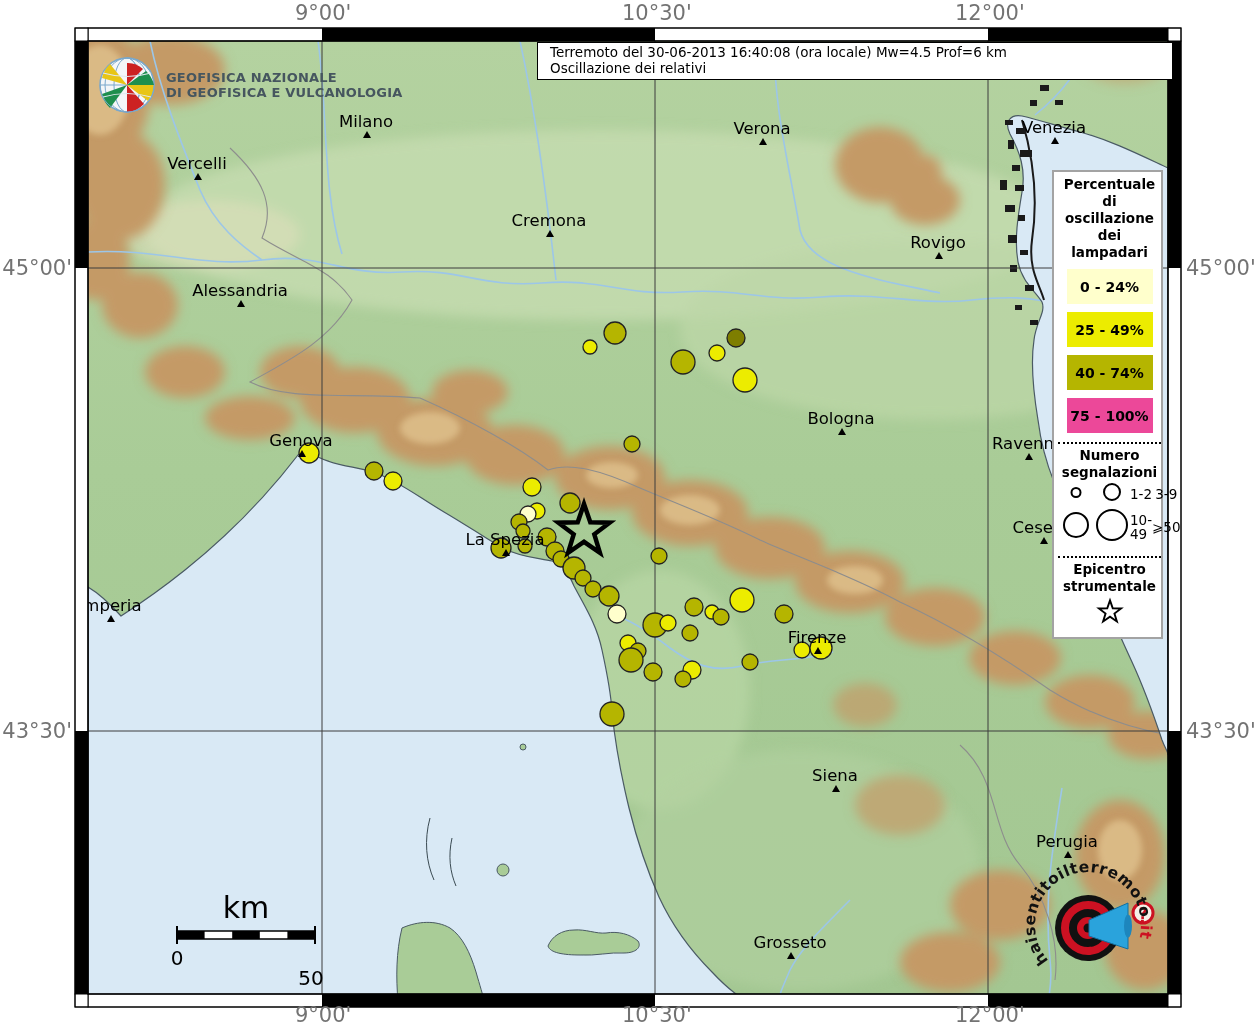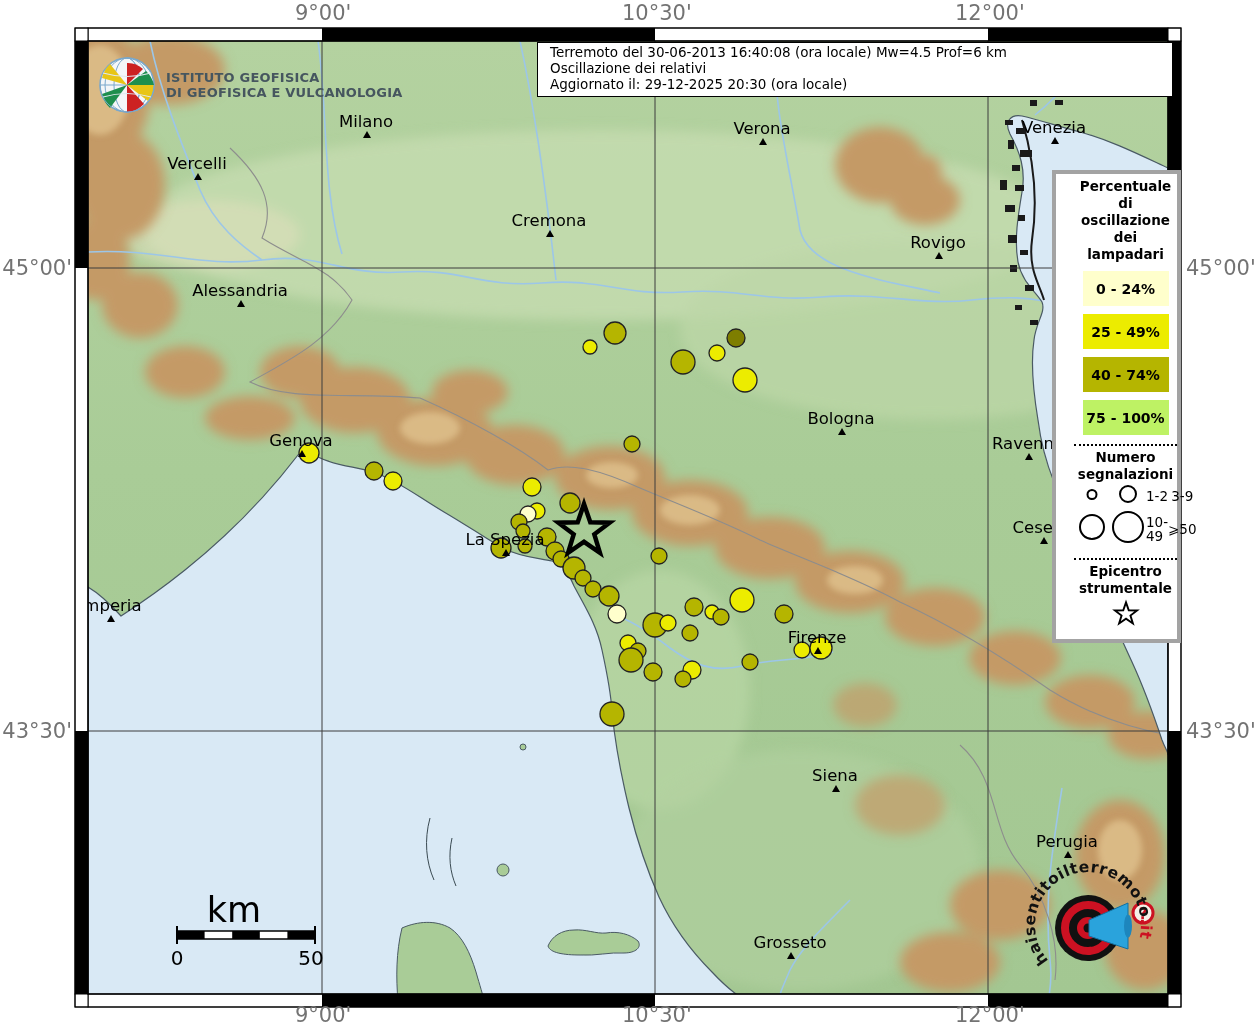--- a/index.html
+++ b/index.html
@@ -10,32 +10,32 @@
   .axis-top{top:1px;}
   .axis-bottom{top:1003px;}
   .axis-left{left:2px;width:70px;text-align:right;}
   .axis-right{left:1186px;}
   #info-box{position:absolute;left:537px;top:42px;width:617px;z-index:6;
     background:#fff;border:1.6px solid #000;padding:1px 5px 3px 12px;
     font-size:13.5px;line-height:16.2px;color:#000;}
   #ingv-logo{position:absolute;left:98px;top:56px;z-index:5;display:flex;align-items:center;gap:10px;}
   #ingv-text{font-size:13px;font-weight:bold;color:#46565f;line-height:15px;letter-spacing:.2px;}
   #legend{position:absolute;left:1052px;top:170px;width:103px;z-index:6;
-    background:#fff;border:4px solid #a3a3a3;padding:4px 0 6px 18px;color:#000;}
+    background:#fff;border:2px solid #a3a3a3;padding:4px 0 6px 4px;color:#000;}
   .legend-title{font-weight:bold;font-size:13.5px;line-height:17px;text-align:center;white-space:pre-line;}
   .swatch{width:86px;height:35px;margin:8px auto 0 auto;display:flex;align-items:center;justify-content:center;
     font-weight:bold;font-size:14px;}
   .divider{border-top:2px dotted #000;margin:9px 0 3px 0;height:0;}
   #legend-counts{display:grid;grid-template-columns:1fr 1fr 1fr 1fr;justify-items:center;align-items:center;row-gap:0;}
   .count-label{font-size:13.5px;line-height:14px;}
   .epi-wrap{text-align:center;}
   #scale-labels div{position:absolute;z-index:3;color:#000;}
-  #km-label{left:194px;top:890px;width:80px;text-align:center;font-size:35px;}
+  #km-label{left:206px;top:890px;width:80px;text-align:center;font-size:30px;}
   #zero-label{left:167px;top:946px;width:20px;text-align:center;font-size:20px;}
-  #fifty-label{left:296px;top:946px;width:30px;text-align:center;font-size:20px;}
+  #fifty-label{left:296px;top:966px;width:30px;text-align:center;font-size:20px;}
 </style>
 </head>
 <body>
 
 <svg id="mapsvg" width="1256" height="1024" viewBox="0 0 1256 1024">
   <defs>
     <clipPath id="mapclip">
         <rect x="88" y="41" width="1080" height="953"></rect>
       </clipPath>
     <filter id="soft" x="-40%" y="-40%" width="180%" height="180%">
@@ -313,56 +313,55 @@
 <div class="axis-label axis-bottom" style="left:622px;">10°30'</div>
 <div class="axis-label axis-bottom" style="left:955px;">12°00'</div>
 <div class="axis-label axis-left" style="top:256px;">45°00'</div>
 <div class="axis-label axis-left" style="top:719px;">43°30'</div>
 <div class="axis-label axis-right" style="top:256px;">45°00'</div>
 <div class="axis-label axis-right" style="top:719px;">43°30'</div>
 
 <div id="info-box">
   <div>Terremoto del 30-06-2013 16:40:08 (ora locale) Mw=4.5 Prof=6 km</div>
   <div>Oscillazione dei relativi</div>
-  <div>Aggiornato il: 29-12-2025 20:30 (ora locale)</div>
 </div>
 
 <div id="ingv-logo">
   <svg width="58" height="58" viewBox="0 0 58 58">
     <circle cx="29" cy="29" r="27" fill="#f4f6f8" stroke="#7aa8cc" stroke-width="1.5"></circle>
     <path d="M29 2 A27 27 0 0 1 29 56 A13 27 0 0 0 29 2 Z" fill="none" stroke="#7aa8cc"></path>
     <ellipse cx="29" cy="29" rx="13" ry="27" fill="none" stroke="#7aa8cc"></ellipse>
     <ellipse cx="29" cy="29" rx="22" ry="27" fill="none" stroke="#7aa8cc"></ellipse>
     <line x1="2" y1="29" x2="56" y2="29" stroke="#7aa8cc"></line>
     <path d="M29 29 L29 7 A22 22 0 0 1 45 13 Z" fill="#cc2222"></path>
     <path d="M29 29 L48 15 A27 27 0 0 1 56 29 Z" fill="#1e8f4e"></path>
     <path d="M29 29 L56 29 A27 27 0 0 1 50 45 Z" fill="#e8c516"></path>
     <path d="M29 29 L46 48 A27 27 0 0 1 29 56 Z" fill="#cc2222"></path>
     <path d="M29 29 L12 52 A27 27 0 0 1 4 38 Z" fill="#1e8f4e"></path>
     <path d="M29 29 L4 22 A27 27 0 0 1 12 8 Z" fill="#e8c516"></path>
     <path d="M2 29 A27 27 0 0 0 56 29" fill="none" stroke="#7aa8cc"></path>
     <path d="M5 17 Q29 24 53 17 M5 41 Q29 34 53 41" fill="none" stroke="#dfe8ef" stroke-width="1.2"></path>
   </svg>
   <div id="ingv-text">
-    <div>ISTITUTO GEOFISICA</div>
+    <div>GEOFISICA NAZIONALE</div>
     <div>DI GEOFISICA E VULCANOLOGIA</div>
   </div>
 </div>
 
 <div id="legend">
   <div class="legend-title">Percentuale
 di
 oscillazione
 dei
 lampadari</div>
   <div id="legend-classes">
       <div class="swatch" style="background: rgb(255, 255, 204);">0 - 24%</div>
       <div class="swatch" style="background: rgb(236, 236, 0);">25 - 49%</div>
       <div class="swatch" style="background: rgb(181, 181, 0);">40 - 74%</div>
-      <div class="swatch" style="background: #bef264; text-align: right;">75 - 100%</div>
+      <div class="swatch" style="background: #ec4899; text-align: right;">75 - 100%</div>
     </div>
   <div class="divider"></div>
   <div class="legend-title">Numero
 segnalazioni</div>
   <div id="legend-counts">
       <div><svg width="36" height="15">
           <circle cx="18" cy="7.5" r="4.5" fill="none" stroke="#000" stroke-width="2"></circle>
         </svg></div>
       <div><svg width="36" height="22">
           <circle cx="18" cy="11" r="8" fill="none" stroke="#000" stroke-width="2"></circle>

